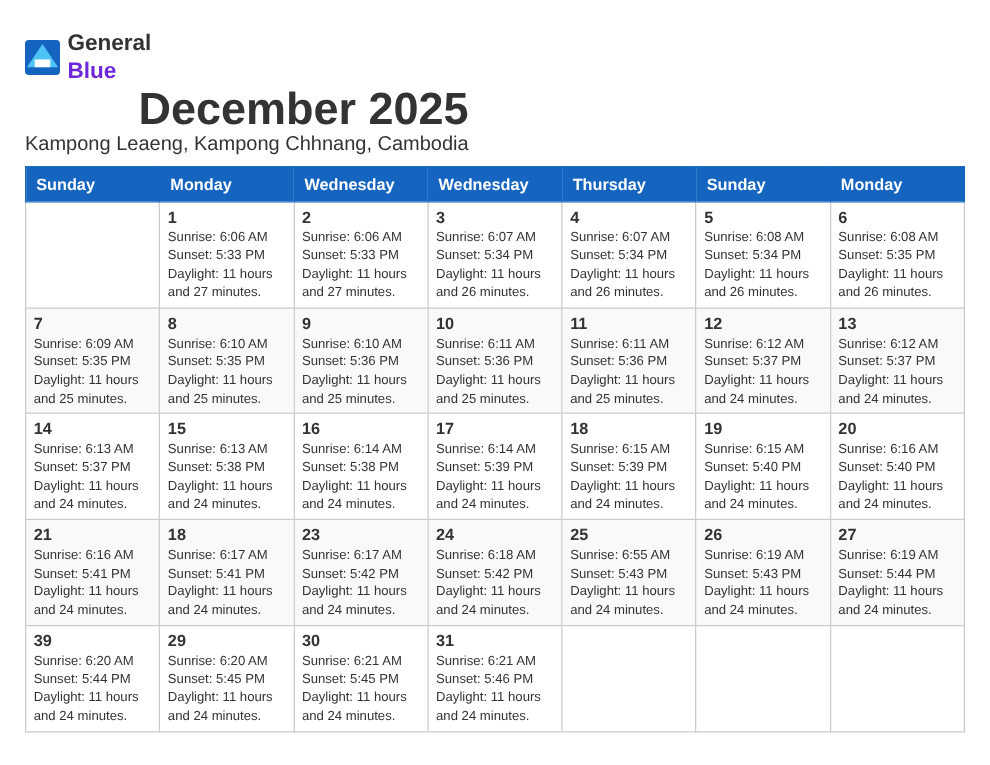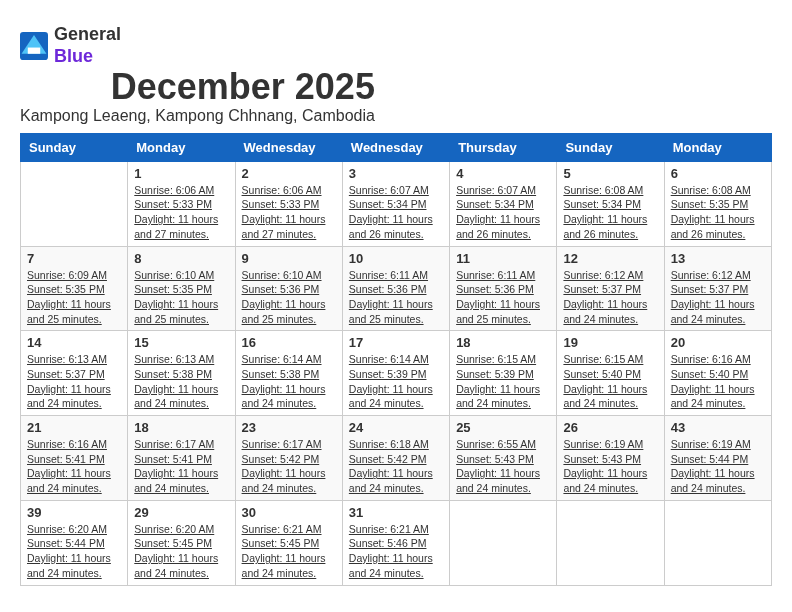--- a/index.html
+++ b/index.html
@@ -74,21 +74,20 @@
     .day-number {
       font-size: 13px;
       font-weight: bold;
       display: block;
       margin-bottom: 2px;
     }
     .cell-content {
       font-size: 10.5px;
       line-height: 1.4;
       color: #333;
-      text-decoration: underline;
     }
     .empty-cell {
       background: #fff;
     }
     tr:nth-child(even) td {
       background-color: #f9f9f9;
     }
     tr:nth-child(odd) td {
       background-color: #fff;
     }
@@ -315,21 +314,21 @@
 and 24 minutes.</div>
         </td>
         <td>
           <span class="day-number">26</span>
           <div class="cell-content">Sunrise: 6:19 AM
 Sunset: 5:43 PM
 Daylight: 11 hours
 and 24 minutes.</div>
         </td>
         <td>
-          <span class="day-number">43</span>
+          <span class="day-number">27</span>
           <div class="cell-content">Sunrise: 6:19 AM
 Sunset: 5:44 PM
 Daylight: 11 hours
 and 24 minutes.</div>
         </td>
       </tr>
       <tr>
         <td>
           <span class="day-number">39</span>
           <div class="cell-content">Sunrise: 6:20 AM

